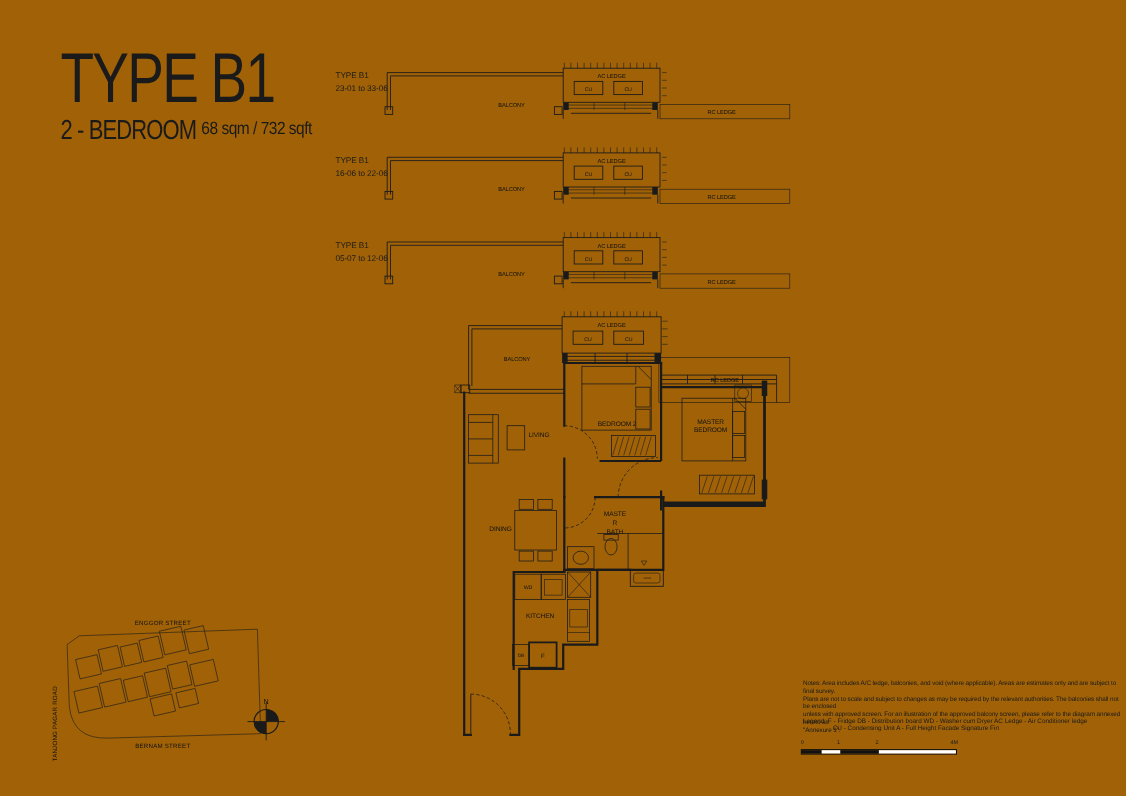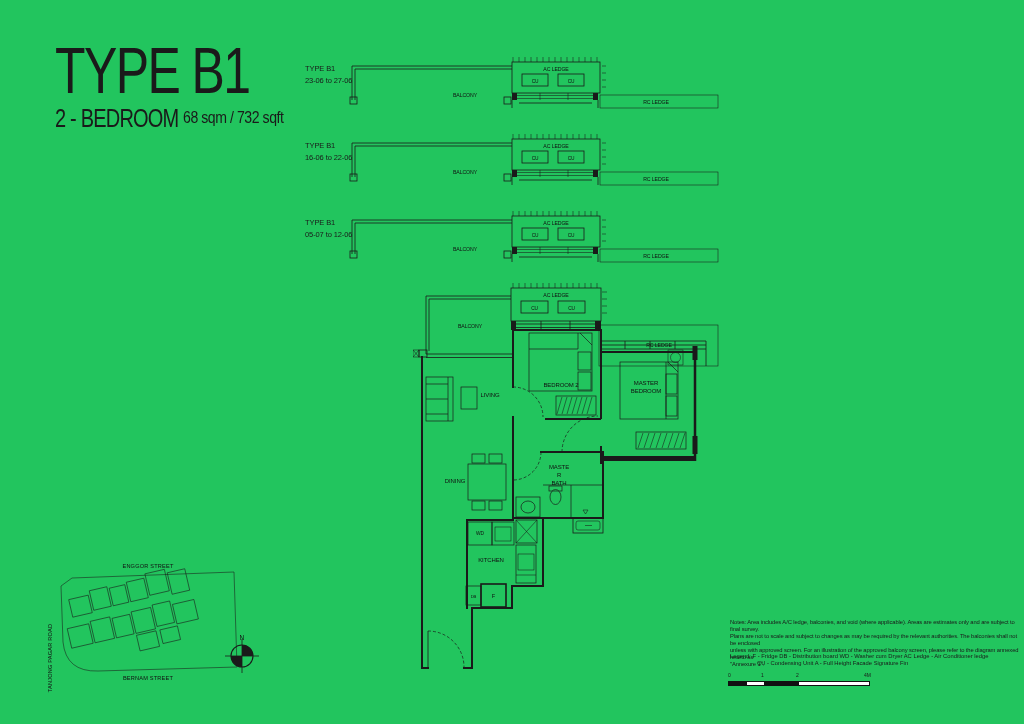--- a/index.html
+++ b/index.html
@@ -1,16 +1,16 @@
 <!DOCTYPE html>
 <html><head>
 <meta charset="utf-8">
 <style>
   html,body{margin:0;padding:0;background:#e8e8e8;}
-  .page{position:relative;width:1024px;height:724px;background:#22c55e;overflow:hidden;
+  .page{position:relative;width:1024px;height:724px;background:#a16207;overflow:hidden;
         font-family:"Liberation Sans",sans-serif;color:#1a1a1a;}
   
   .title-block{position:absolute;left:55px;top:40px;width:320px;height:90px;}
   .big-title{font-size:64px;line-height:62px;font-weight:400;letter-spacing:-2px;white-space:nowrap;
              transform:scaleX(0.78);transform-origin:0 0;}
   .sub-row{position:relative;margin-top:2px;height:26px;}
   .sub-title{display:inline-block;font-size:25px;letter-spacing:-1px;transform:scaleX(0.8);transform-origin:0 0;white-space:nowrap;}
   .area-label{position:absolute;left:128px;bottom:3px;font-size:16px;letter-spacing:-0.5px;
               transform:scaleX(0.88);transform-origin:0 0;white-space:nowrap;}
   
@@ -74,21 +74,21 @@
     <div class="big-title">TYPE B1</div>
     <div class="sub-row">
       <span class="sub-title">2 - BEDROOM</span>
       <span class="area-label">68 sqm / 732 sqft</span>
     </div>
   </div>
 
   <div class="mini-row" style="top:50px">
     <div class="mini-label">
       <div>TYPE B1</div>
-      <div>23-06 to 27-06</div>
+      <div>23-01 to 33-06</div>
     </div>
     <svg class="mini-svg" width="420" height="75" viewBox="0 0 420 75">
       <use href="#mini-geom"></use>
       <text class="lbl5" x="165" y="47">BALCONY</text>
       <text class="lbl5" x="256" y="21">AC LEDGE</text>
       <text class="lbl48" x="235" y="33">CU</text>
       <text class="lbl48" x="271" y="33">CU</text>
       <text class="lbl5" x="356" y="54">RC LEDGE</text>
     </svg>
   </div>

